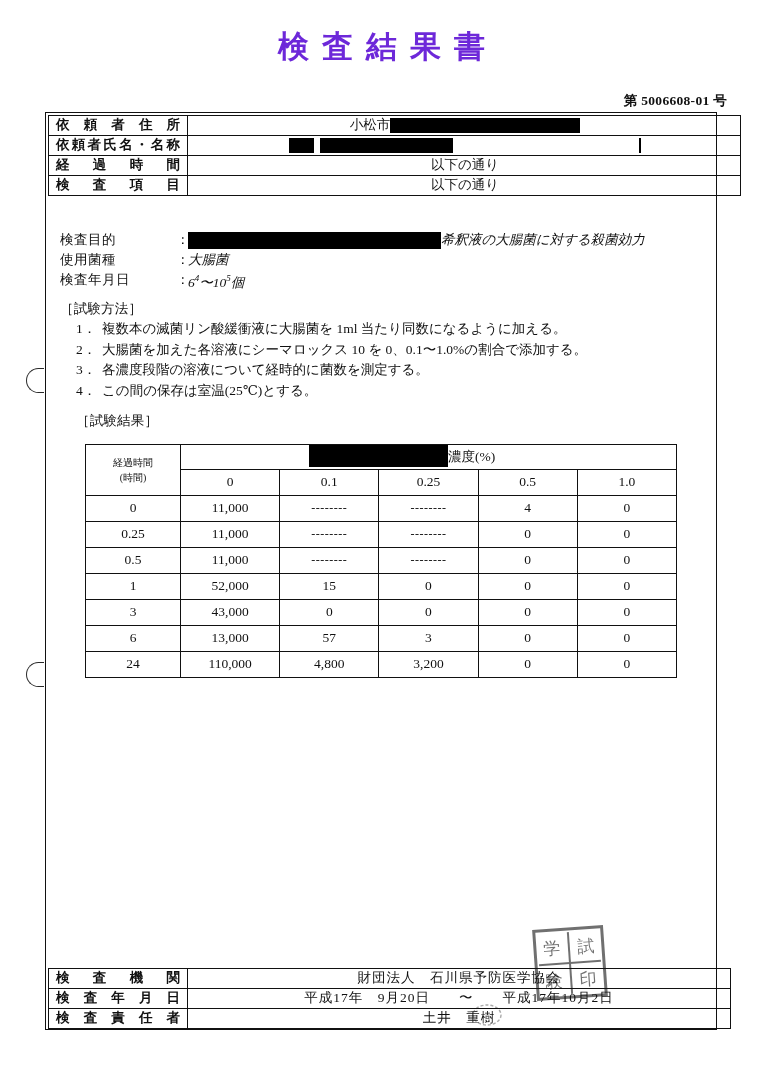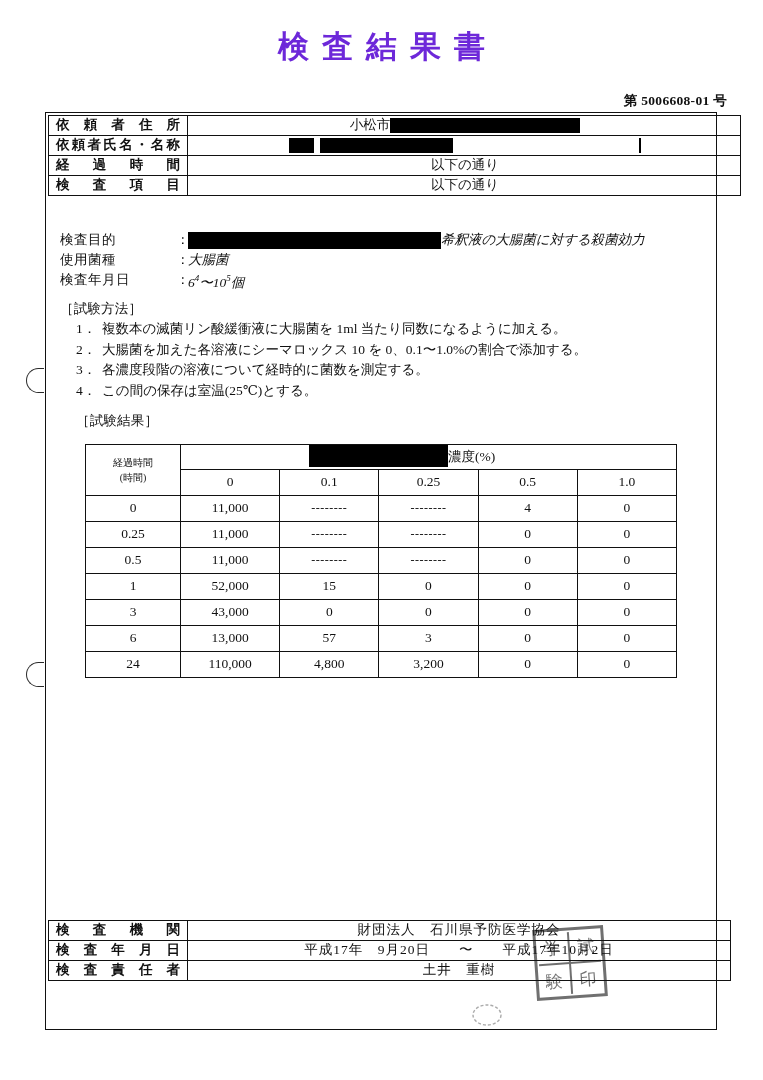--- a/index.html
+++ b/index.html
@@ -84,21 +84,21 @@
 
   #header-table {
     left: 48px;
     top: 115px;
     width: 666px;
   }
   #header-table .kv-value { width: 542px; text-align: center; }
 
   #footer-table {
     left: 48px;
-    top: 920px;
+    top: 968px;
     width: 666px;
     text-align: center;
     border-radius: 12px;
   }
   #footer-table .kv-value {
     width: 542px;
     text-align: center;
     letter-spacing: 1px;
     padding: 0 !important;
   }

